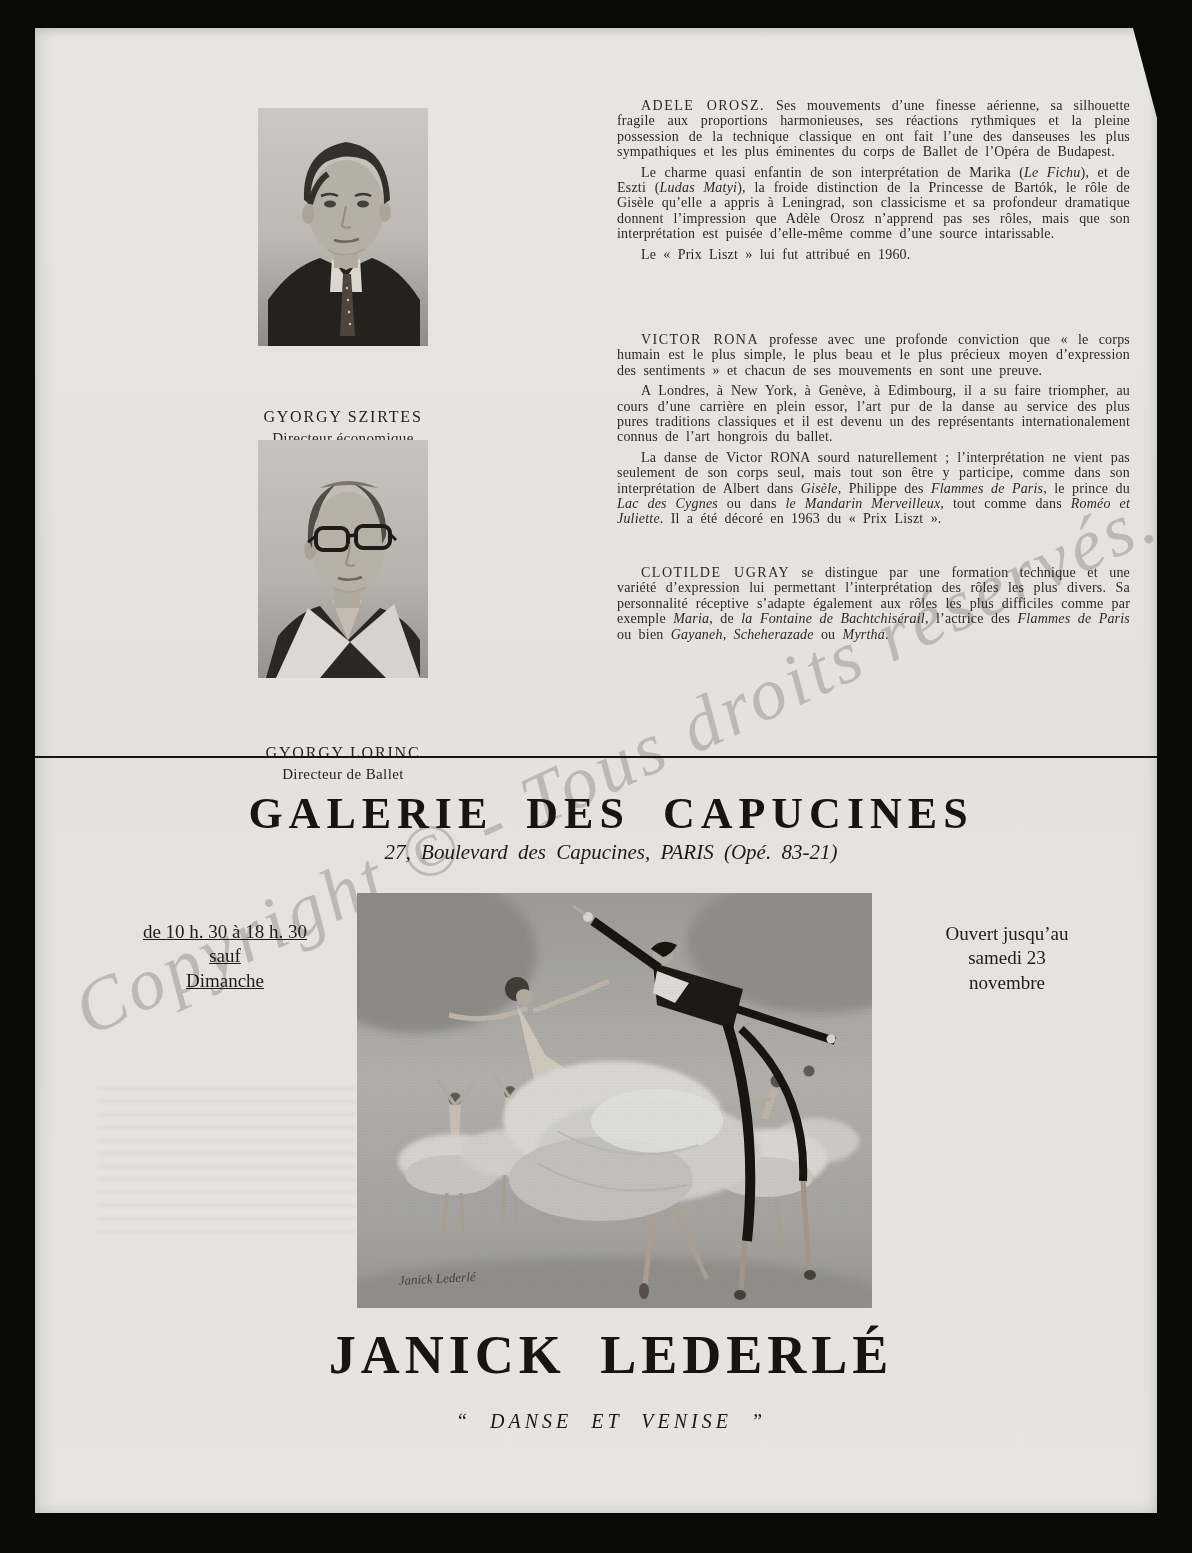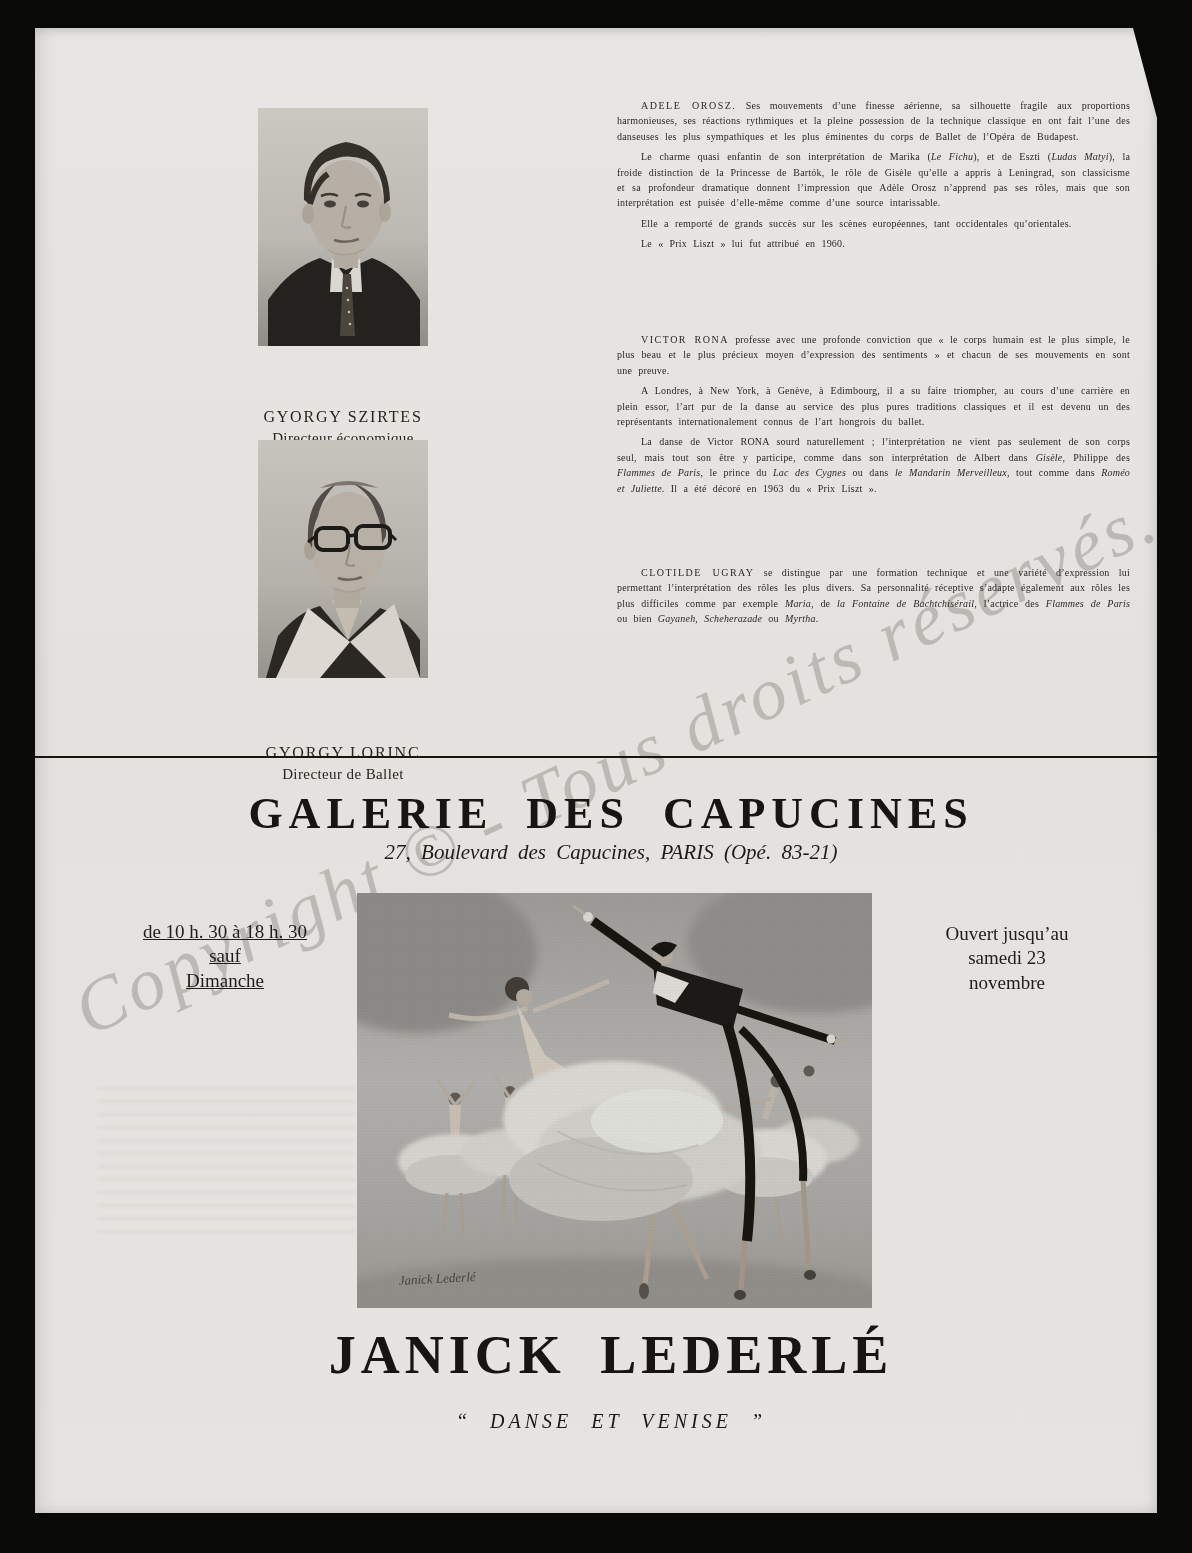--- a/index.html
+++ b/index.html
@@ -15,21 +15,21 @@
   .ghost{position:absolute;left:62px;top:1052px;width:258px;height:158px;z-index:0;opacity:.5;
     background:repeating-linear-gradient(0deg,transparent 0 5px,rgba(118,116,108,.16) 5px 8px,transparent 8px 13px);
     filter:blur(1.5px);}
   .layer{position:absolute;inset:0;z-index:2;}
   .photo{position:absolute;overflow:hidden;background:#b9b6b0;}
   .photo svg{display:block;}
   .caption{position:absolute;text-align:center;color:#27251f;margin-top:48px;}
   .caption .nm{font-size:16px;letter-spacing:1.8px;}
   .caption .ti{font-size:15px;margin-top:4px;letter-spacing:.4px;}
   .col-right{position:absolute;left:582px;top:0;width:513px;color:#2b2925;}
-  .article{position:absolute;left:0;width:513px;font-size:10px;line-height:15.4px;
+  .article{position:absolute;left:0;width:513px;font-size:14px;line-height:15.4px;
     letter-spacing:.2px;word-spacing:3.5px;text-align:justify;}
   .article p{margin:0 0 5px;text-indent:24px;}
   .it{font-style:italic;}
   .caps{letter-spacing:1.5px;}
   .divider{position:absolute;left:0;right:0;top:728px;height:2px;background:#16150f;}
   .ad-center{position:absolute;left:30px;width:1092px;text-align:center;color:#161511;}
   .gal-title{top:760px;font-size:44px;font-weight:bold;letter-spacing:6px;word-spacing:16px;}
   .gal-address{top:812px;font-size:21px;font-style:italic;word-spacing:5px;color:#1d1c18;text-align:center;}
   .side-note{position:absolute;width:300px;text-align:center;font-size:19px;line-height:1.28;color:#1e1d1a;}
   .hours{left:40px;top:892px;text-decoration:underline;}
@@ -118,21 +118,20 @@
     </div>
     <div class="caption" style="left:188px;top:668px;width:240px;">
       <div class="nm">GYORGY LORINC</div>
       <div class="ti">Directeur de Ballet</div>
     </div>
 
     <div class="col-right">
       <div class="article" style="top:70px;">
         <p><span class="caps">ADELE OROSZ.</span><span> Ses mouvements d’une finesse aérienne, sa silhouette fragile aux proportions harmonieuses, ses réactions rythmiques et la pleine possession de la technique classique en ont fait l’une des danseuses les plus sympathiques et les plus éminentes du corps de Ballet de l’Opéra de Budapest.</span></p>
         <p><span>Le charme quasi enfantin de son interprétation de Marika (</span><span class="it">Le Fichu</span><span>), et de Eszti (</span><span class="it">Ludas Matyi</span><span>), la froide distinction de la Princesse de Bartók, le rôle de Gisèle qu’elle a appris à Leningrad, son classicisme et sa profondeur dramatique donnent l’impression que Adèle Orosz n’apprend pas ses rôles, mais que son interprétation est puisée d’elle-même comme d’une source intarissable.</span></p>
-        <p><span>Elle a remporté de grands succès sur les scènes européennes, tant occidentales qu’orientales.</span></p>
         <p><span>Le « Prix Liszt » lui fut attribué en 1960.</span></p>
       </div>
       <div class="article" style="top:304px;">
         <p><span class="caps">VICTOR RONA</span><span> professe avec une profonde conviction que « le corps humain est le plus simple, le plus beau et le plus précieux moyen d’expression des sentiments » et chacun de ses mouvements en sont une preuve.</span></p>
         <p><span>A Londres, à New York, à Genève, à Edimbourg, il a su faire triompher, au cours d’une carrière en plein essor, l’art pur de la danse au service des plus pures traditions classiques et il est devenu un des représentants internationalement connus de l’art hongrois du ballet.</span></p>
         <p><span>La danse de Victor RONA sourd naturellement ; l’interprétation ne vient pas seulement de son corps seul, mais tout son être y participe, comme dans son interprétation de Albert dans </span><span class="it">Gisèle</span><span>, Philippe des </span><span class="it">Flammes de Paris</span><span>, le prince du </span><span class="it">Lac des Cygnes</span><span> ou dans </span><span class="it">le Mandarin Merveilleux</span><span>, tout comme dans </span><span class="it">Roméo et Juliette</span><span>. Il a été décoré en 1963 du « Prix Liszt ».</span></p>
       </div>
       <div class="article" style="top:537px;">
         <p><span class="caps">CLOTILDE UGRAY</span><span> se distingue par une formation technique et une variété d’expression lui permettant l’interprétation des rôles les plus divers. Sa personnalité réceptive s’adapte également aux rôles les plus difficiles comme par exemple </span><span class="it">Maria</span><span>, de </span><span class="it">la Fontaine de Bachtchisérail</span><span>, l’actrice des </span><span class="it">Flammes de Paris</span><span> ou bien </span><span class="it">Gayaneh, Scheherazade</span><span> ou </span><span class="it">Myrtha</span><span>.</span></p>
       </div>

